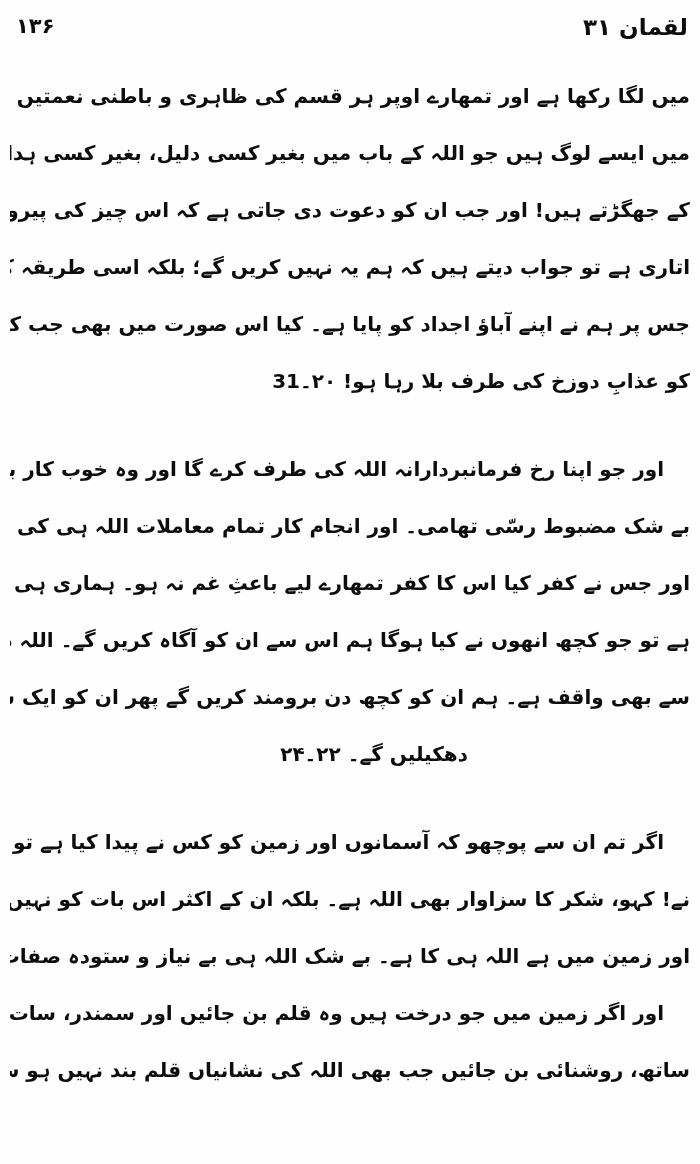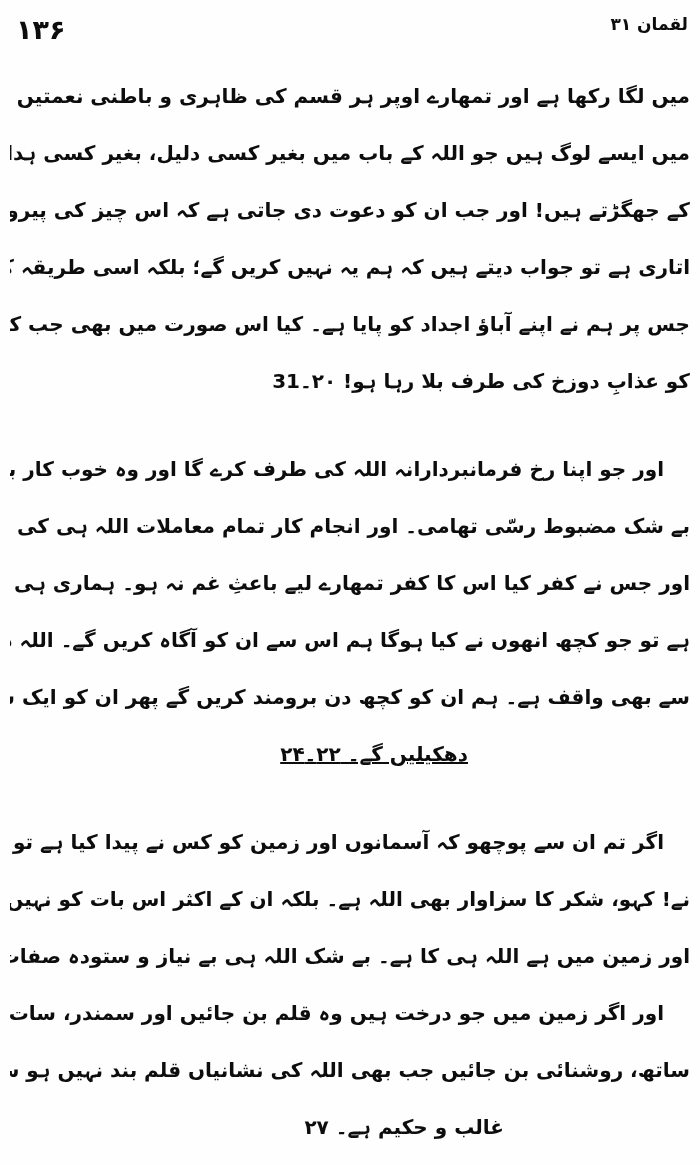--- a/index.html
+++ b/index.html
@@ -22,26 +22,26 @@
   .running-header {
     display: flex;
     flex-direction: row;
     justify-content: space-between;
     align-items: flex-start;
     padding: 14px 12px 0 16px;
     direction: rtl;
     height: 30px;
   }
   .surah-title {
-    font-size: 17px;
+    font-size: 23px;
     font-weight: bold;
     letter-spacing: 0.5px;
   }
   .page-number {
-    font-size: 27px;
+    font-size: 21px;
     font-weight: bold;
   }
   
   .text-block {
     direction: rtl;
     padding: 24px 10px 0 10px;
   }
   .para {
     margin: 0;
   }
@@ -58,21 +58,21 @@
     text-align: justify;
     text-align-last: justify;
   }
   .line.indent {
     text-indent: 26px;
   }
   .line.para-end {
     text-align: right;
     text-align-last: right;
   }
-  .line.offset-220 { padding-left: 0; padding-right: 222px; text-decoration: underline; }
+  .line.offset-220 { padding-left: 0; padding-right: 222px; }
   .line.offset-185 { padding-left: 0; padding-right: 186px; }
 </style>
 </head>
 <body>
 
 <div class="page">
 
   <div class="running-header">
     <div class="surah-title">لقمان ۳۱</div>
     <div class="page-number" dir="rtl">۱۳۶</div>
@@ -100,17 +100,16 @@
 
     <div class="para gap-before">
       <span class="line indent">اگر تم ان سے پوچھو کہ آسمانوں اور زمین کو کس نے پیدا کیا ہے تو جواب دیں گے اللہ</span>
       <span class="line">نے! کہو، شکر کا سزاوار بھی اللہ ہے۔ بلکہ ان کے اکثر اس بات کو نہیں جانتے۔ جو کچھ آسمانوں</span>
       <span class="line">اور زمین میں ہے اللہ ہی کا ہے۔ بے شک اللہ ہی بے نیاز و ستودہ صفات ہے۔ ۲۵۔۲۶</span>
     </div>
 
     <div class="para">
       <span class="line indent">اور اگر زمین میں جو درخت ہیں وہ قلم بن جائیں اور سمندر، سات مزید سمندروں کے</span>
       <span class="line">ساتھ، روشنائی بن جائیں جب بھی اللہ کی نشانیاں قلم بند نہیں ہو سکتیں۔ بے شک اللہ</span>
-      <span class="line para-end offset-185">غالب و حکیم ہے۔ ۲۷</span>
     </div>
 
   </div>
 </div>
 
 </body></html>

